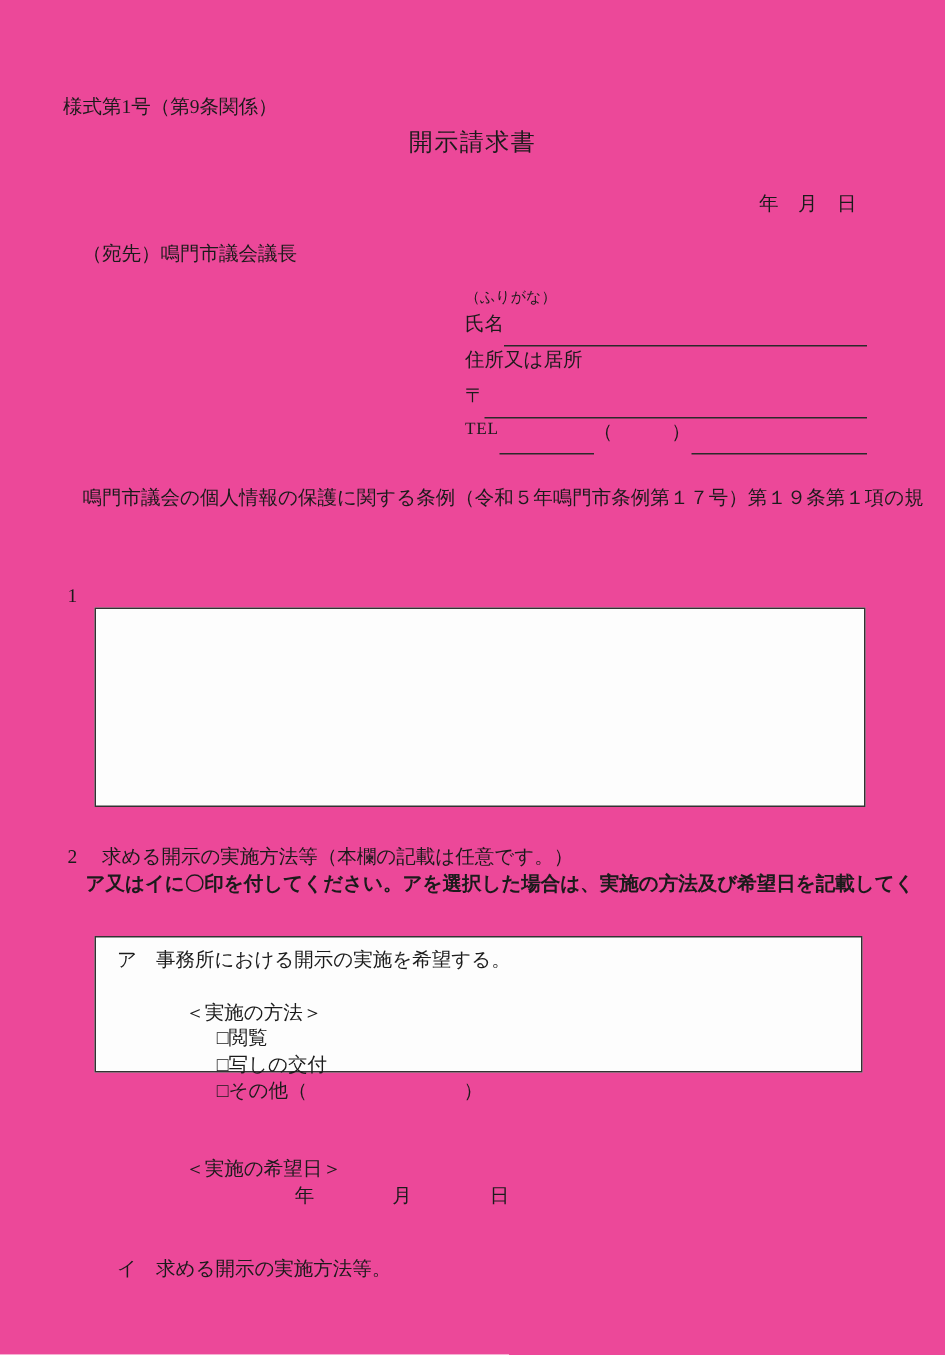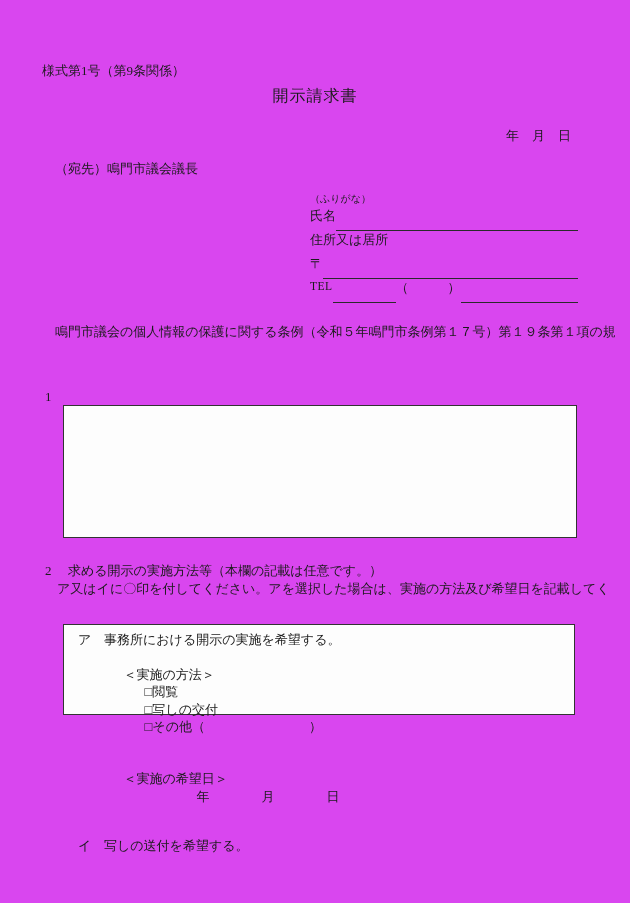--- a/index.html
+++ b/index.html
@@ -1,18 +1,18 @@
 <!DOCTYPE html>
 <html><head>
 <meta charset="utf-8">
 <style>
   html,body { margin:0; padding:0; background:#ffffff; }
   .page {
     position:relative; width:630px; height:903px;
-    background:#d946ef; color:#1b1b1b;
+    background:#ec4899; color:#1b1b1b;
     font-family:"Liberation Serif","DejaVu Serif",serif;
     font-size:13px; line-height:1.35; overflow:hidden;
   }
   .abs { position:absolute; }
   .form-number { left:42px; top:62px; }
   .doc-title { left:0; top:85px; width:100%; text-align:center; font-size:16px; letter-spacing:1px; }
   .date-line { top:127px; right:59px; white-space:pre; }
   .addressee { left:55px; top:160px; }
 
   .applicant { left:310px; top:192px; width:268px; }
@@ -26,21 +26,21 @@
   .paren { white-space:pre; }
 
   .paragraph { left:42px; top:323px; width:540px; }
   .paragraph div { white-space:pre; line-height:18px; }
 
   .sec-head { display:flex; }
   .sec-num { flex:0 0 23px; }
   .section1-head { left:45px; top:388px; width:540px; }
   .section2-block { left:45px; top:562px; width:540px; }
   .section2-block div { line-height:17.5px; }
-  .instr1 { margin-left:12px; white-space:pre; }
+  .instr1 { margin-left:12px; white-space:pre;font-weight:bold; }
   .instr2 { margin-left:2px; white-space:pre; }
 
   .box { border:1px solid #333333; background:#fdfdfd; }
   .box1 { left:63px; top:405px; width:512px; height:131px; }
   .box2 { left:63px; top:624px; width:512px; height:91px; padding:6px 0 0 14px; box-sizing:border-box; }
   .box2 .line { line-height:17.4px; white-space:pre; }
   .opt-line { display:flex; }
   .opt-label { flex:0 0 26px; }
   .indent2 { margin-left:26px; }
   .m-opt { margin-left:21px; white-space:pre;text-align:right; }
@@ -118,17 +118,17 @@
 
     <div class="line indent2">
       <span>＜実施の希望日＞</span>
       <span class="date-units">年　　　　月　　　　日</span>
     </div>
 
     <div class="spacer"></div>
 
     <div class="line opt-line">
       <span class="opt-label">イ</span>
-      <span>写しの送付を希望する。</span>
+      <span>求める開示の実施方法等。</span>
     </div>
   </div>
 
 </div>
 
 </body></html>

